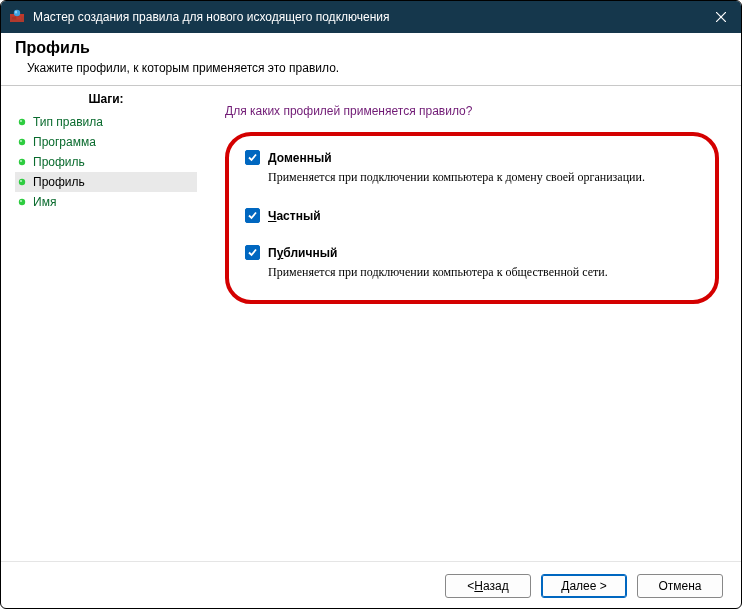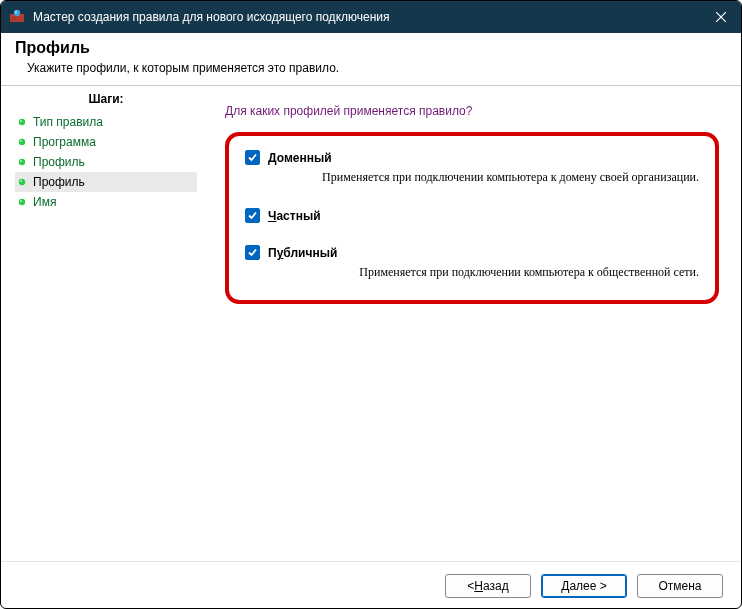--- a/index.html
+++ b/index.html
@@ -92,23 +92,22 @@
     padding: 18px 22px 0 28px;
     position: relative;
   }
   .main-prompt {
     margin-bottom: 14px;
     font-size: 12px;
     color: #701a75;
   }
   .highlight-box {
     border: 4px solid #d40000;
-    border-radius: 14px;
+    border-radius: 26px;
     padding: 14px 16px 18px 16px;
-    text-align: right;
   }
   .profile-block { margin-bottom: 22px; }
   .profile-block:last-child { margin-bottom: 0; }
   .profile-row {
     display: flex;
     align-items: center;
     margin-bottom: 4px;
   }
   .chk {
     width: 15px; height: 15px;

